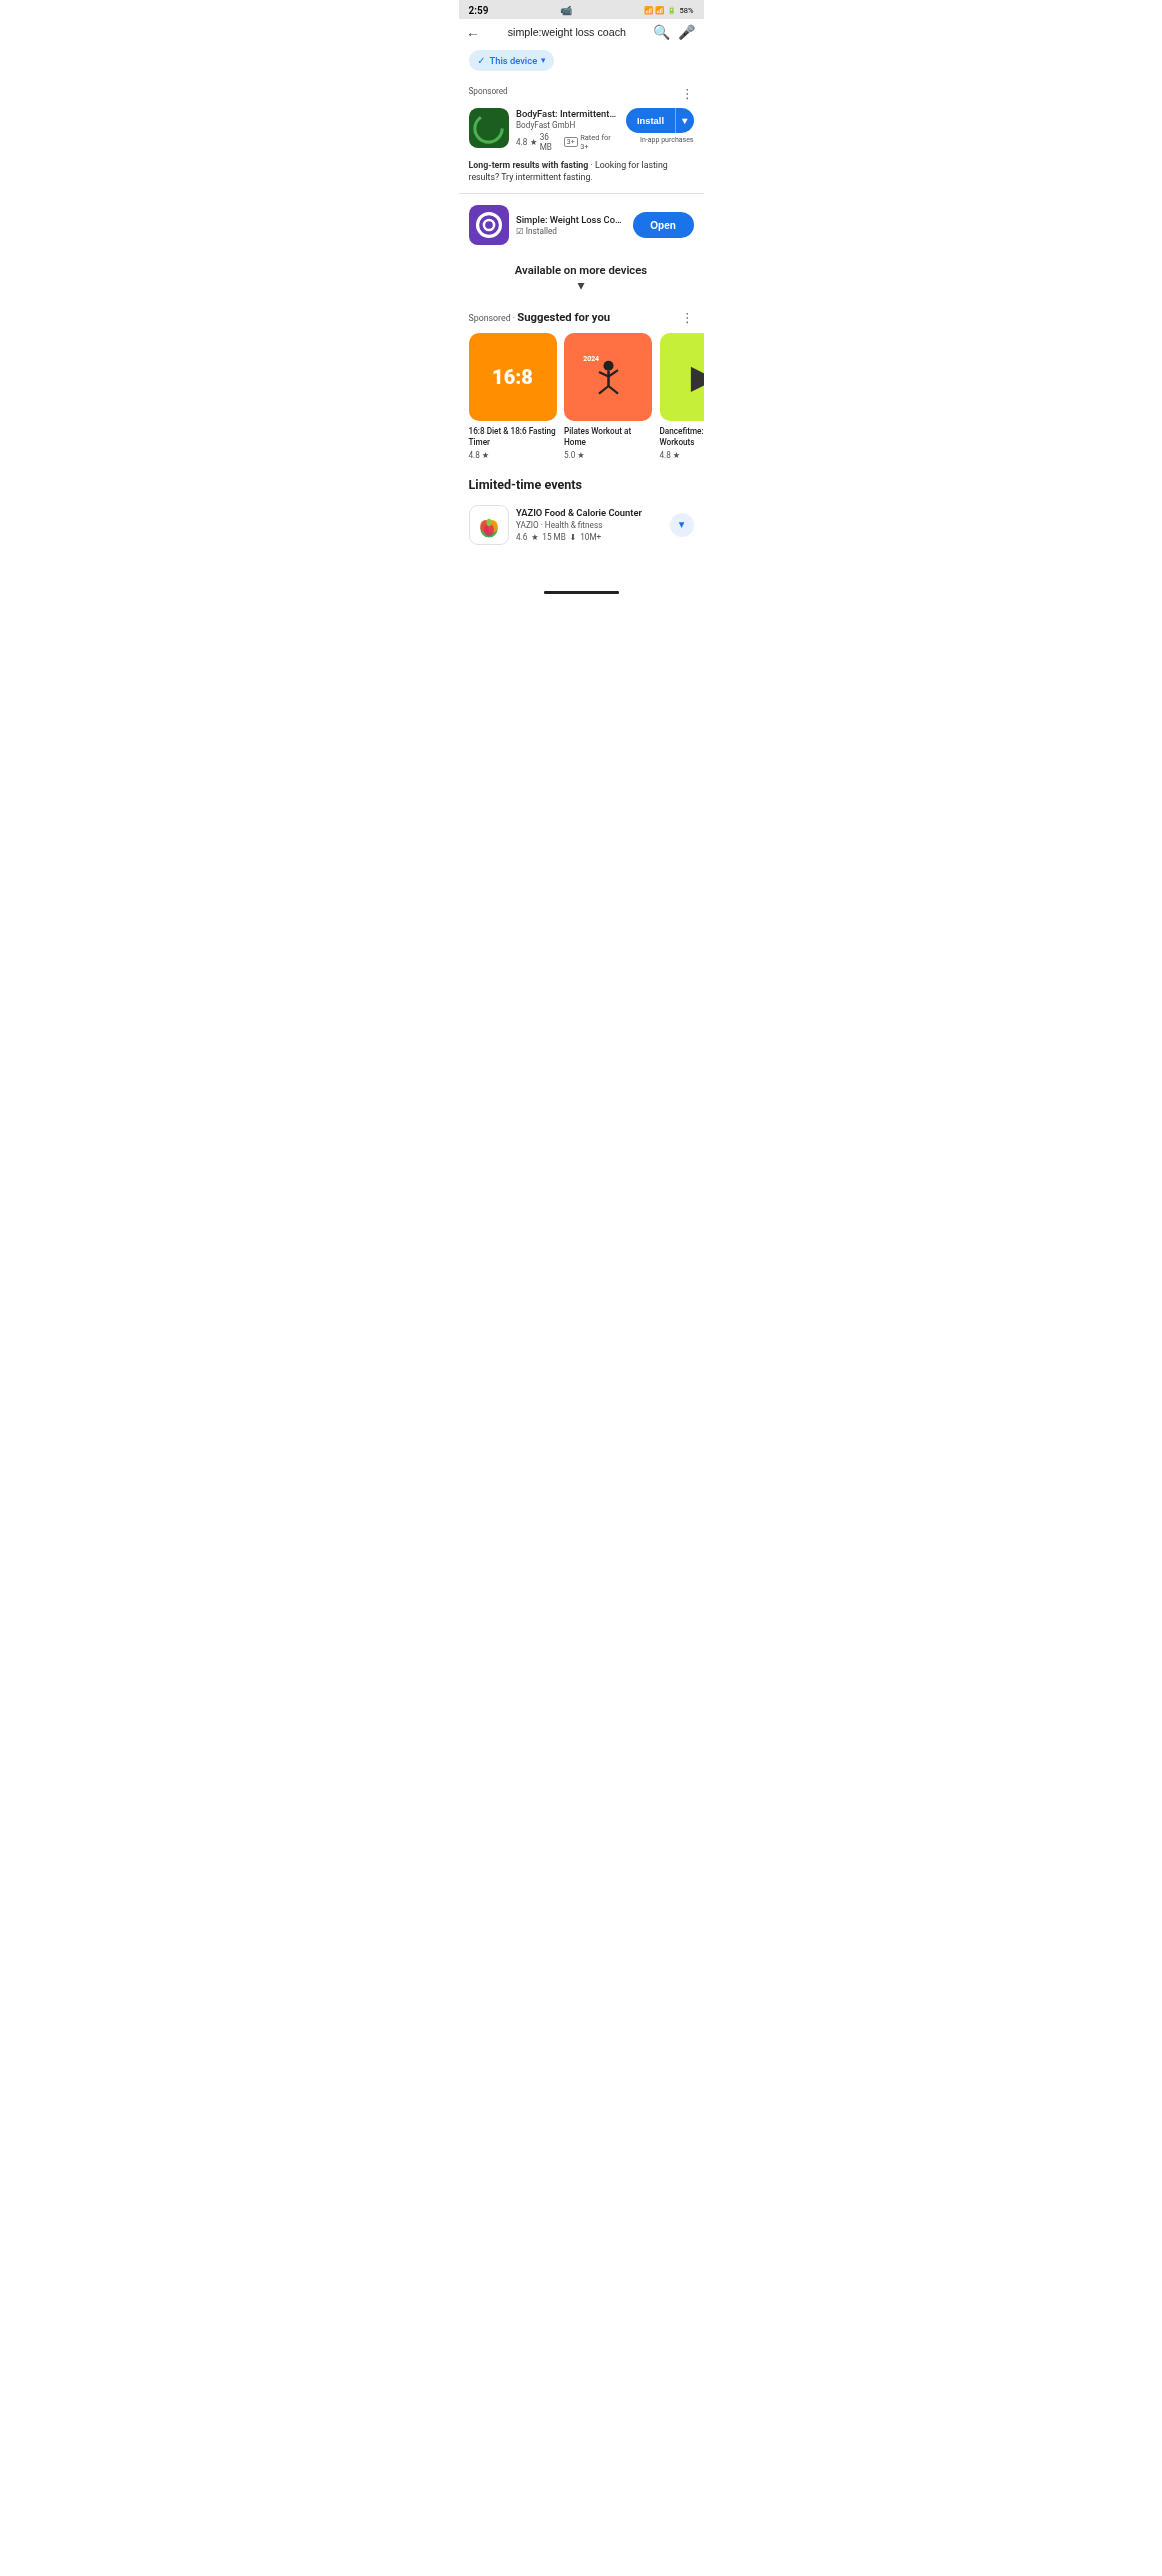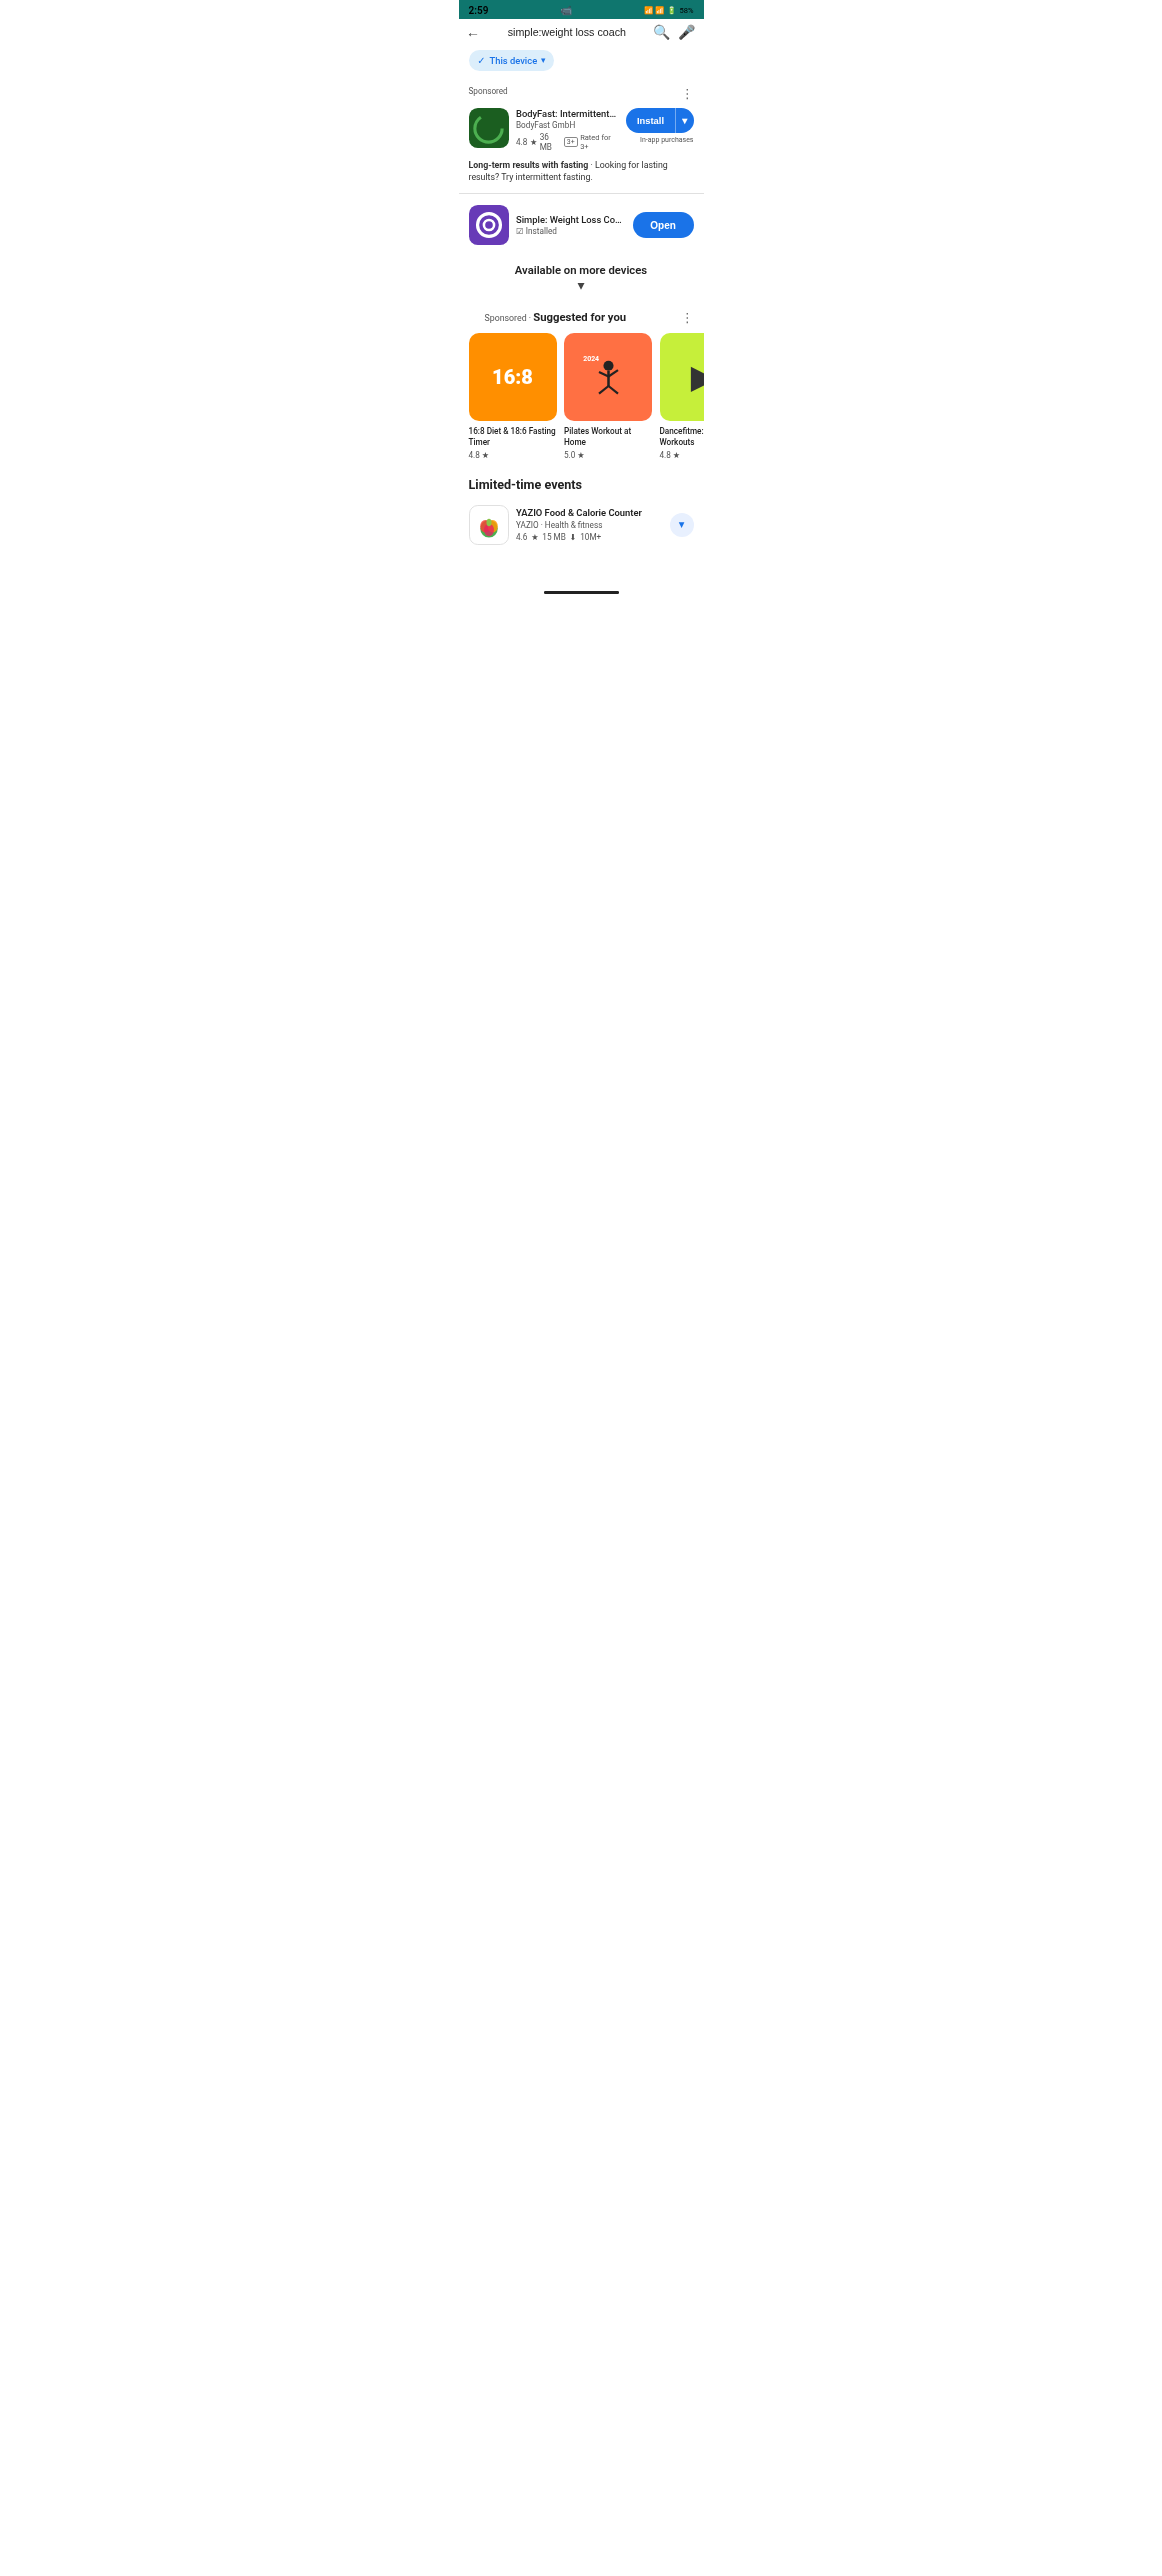--- a/index.html
+++ b/index.html
@@ -11,21 +11,21 @@
       margin: 0 auto;
       overflow-x: hidden;
     }
 
     
     .status-bar {
       display: flex;
       justify-content: space-between;
       align-items: center;
       padding: 5px 10px 2.5px;
-      background: #0f766e;
+      background: #e5e5e5;
     }
     .status-time {
       font-size: 10px;
       font-weight: 600;
       color: #000;
     }
     .status-icons {
       display: flex;
       align-items: center;
       gap: 2.5px;
@@ -284,21 +284,20 @@
     }
     .suggested-title {
       font-size: 11.3px;
       font-weight: 700;
       color: #222;
       display: inline;
     }
     .suggested-label-combined {
       font-size: 8.8px;
       color: #555;
-      margin-left: 16px;
     }
 
     
     .apps-scroll {
       display: flex;
       gap: 7.5px;
       padding: 2.5px 10px 7.5px;
       overflow-x: auto;
       scrollbar-width: none;
     }

